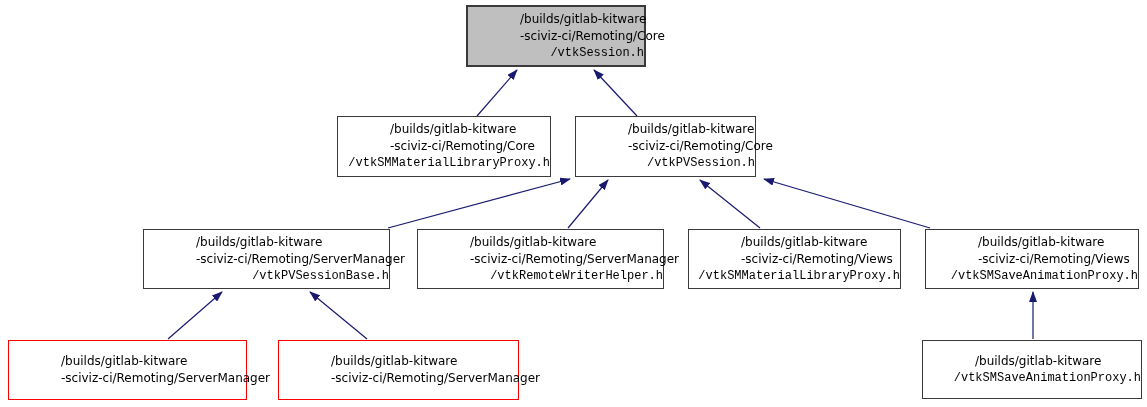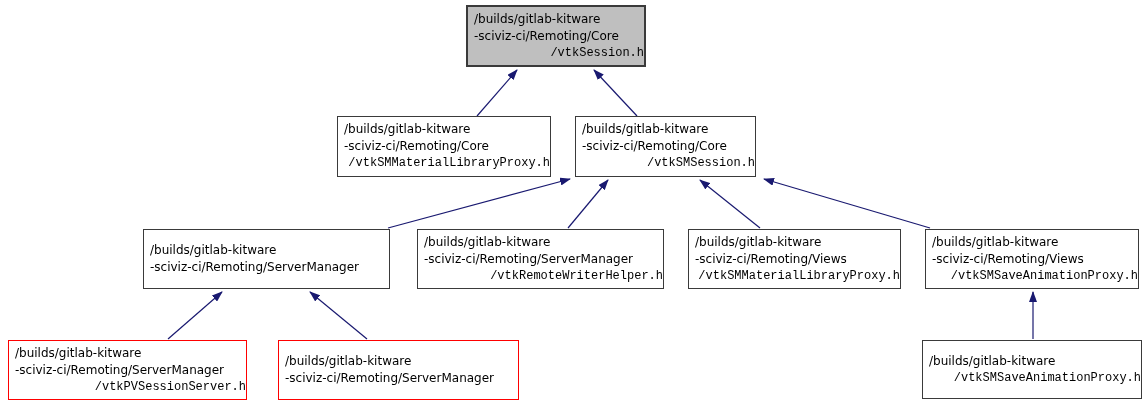--- a/index.html
+++ b/index.html
@@ -25,21 +25,21 @@
     display: flex;
     flex-direction: column;
     justify-content: center;
     z-index: 2;
   }
   .node .ln {
     display: block;
     line-height: 17px;
     white-space: nowrap;
   }
-  .node .left  { text-align: left; padding-left: 6px; }
+  .node .left  { text-align: left; padding-left: 6px; margin-left: 46px; }
   .node .ctr   { text-align: right; font-family: Liberation Mono, monospace; }
   .node.highlighted {
     background: #bfbfbf;
     border: 2px solid #3a3a3a;
   }
   .node.red {
     border: 1.5px solid #ff0000;
   }
   
   .n0 { left: 466px; top: 5px;   width: 180px; height: 62px; }
@@ -94,26 +94,27 @@
 
   <div class="node n1">
     <span class="ln left">/builds/gitlab-kitware</span>
     <span class="ln left">-sciviz-ci/Remoting/Core</span>
     <span class="ln ctr">/vtkSMMaterialLibraryProxy.h</span>
   </div>
 
   <div class="node n2">
     <span class="ln left">/builds/gitlab-kitware</span>
     <span class="ln left">-sciviz-ci/Remoting/Core</span>
-    <span class="ln ctr">/vtkSMSession.h</span>
+    <span class="ln ctr">/vtkPVSession.h</span>
   </div>
 
   <div class="node n3">
     <span class="ln left">/builds/gitlab-kitware</span>
     <span class="ln left">-sciviz-ci/Remoting/ServerManager</span>
+    <span class="ln ctr">/vtkPVSessionBase.h</span>
   </div>
 
   <div class="node n4">
     <span class="ln left">/builds/gitlab-kitware</span>
     <span class="ln left">-sciviz-ci/Remoting/ServerManager</span>
     <span class="ln ctr">/vtkRemoteWriterHelper.h</span>
   </div>
 
   <div class="node n5">
     <span class="ln left">/builds/gitlab-kitware</span>
@@ -123,21 +124,20 @@
 
   <div class="node n6">
     <span class="ln left">/builds/gitlab-kitware</span>
     <span class="ln left">-sciviz-ci/Remoting/Views</span>
     <span class="ln ctr">/vtkSMSaveAnimationProxy.h</span>
   </div>
 
   <div class="node n7 red">
     <span class="ln left">/builds/gitlab-kitware</span>
     <span class="ln left">-sciviz-ci/Remoting/ServerManager</span>
-    <span class="ln ctr">/vtkPVSessionServer.h</span>
   </div>
 
   <div class="node n8 red">
     <span class="ln left">/builds/gitlab-kitware</span>
     <span class="ln left">-sciviz-ci/Remoting/ServerManager</span>
   </div>
 
   <div class="node n9">
     <span class="ln left">/builds/gitlab-kitware</span>
     <span class="ln ctr">/vtkSMSaveAnimationProxy.h</span>

